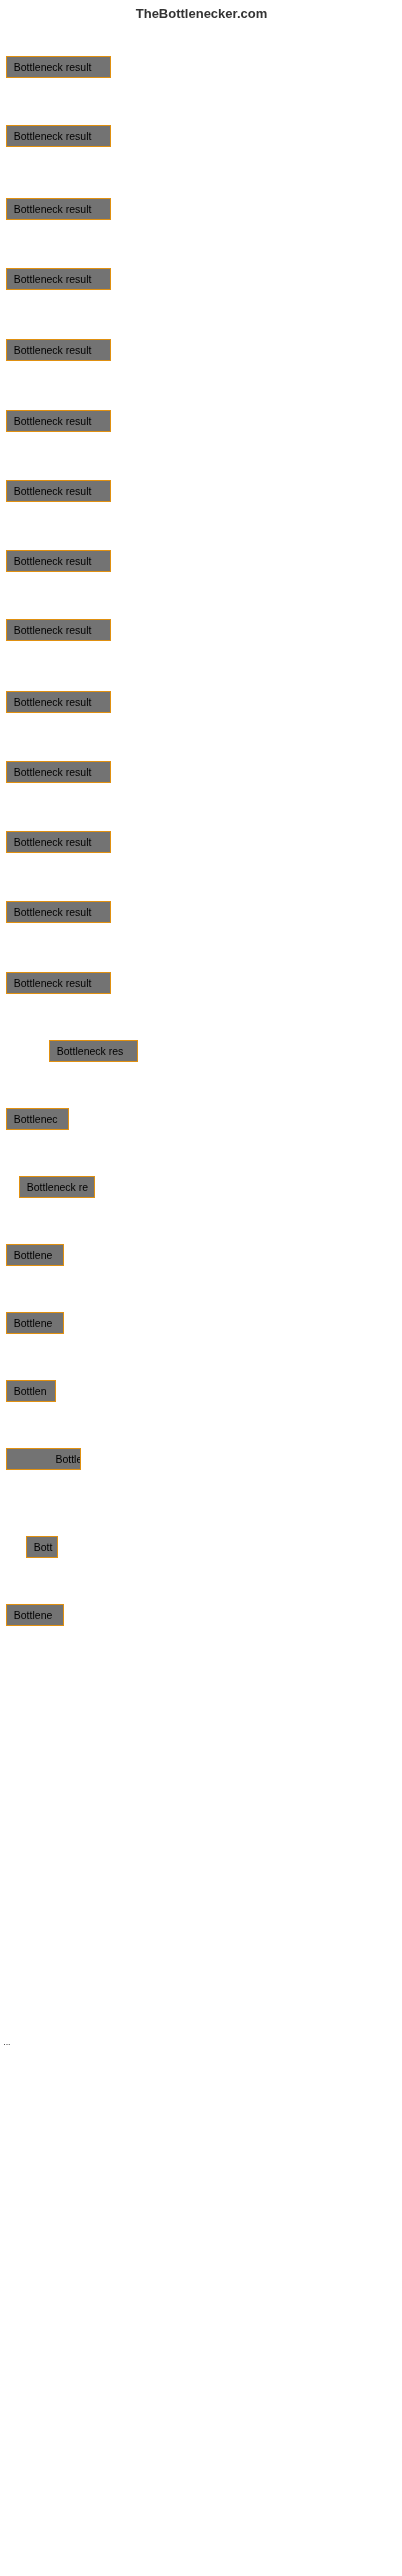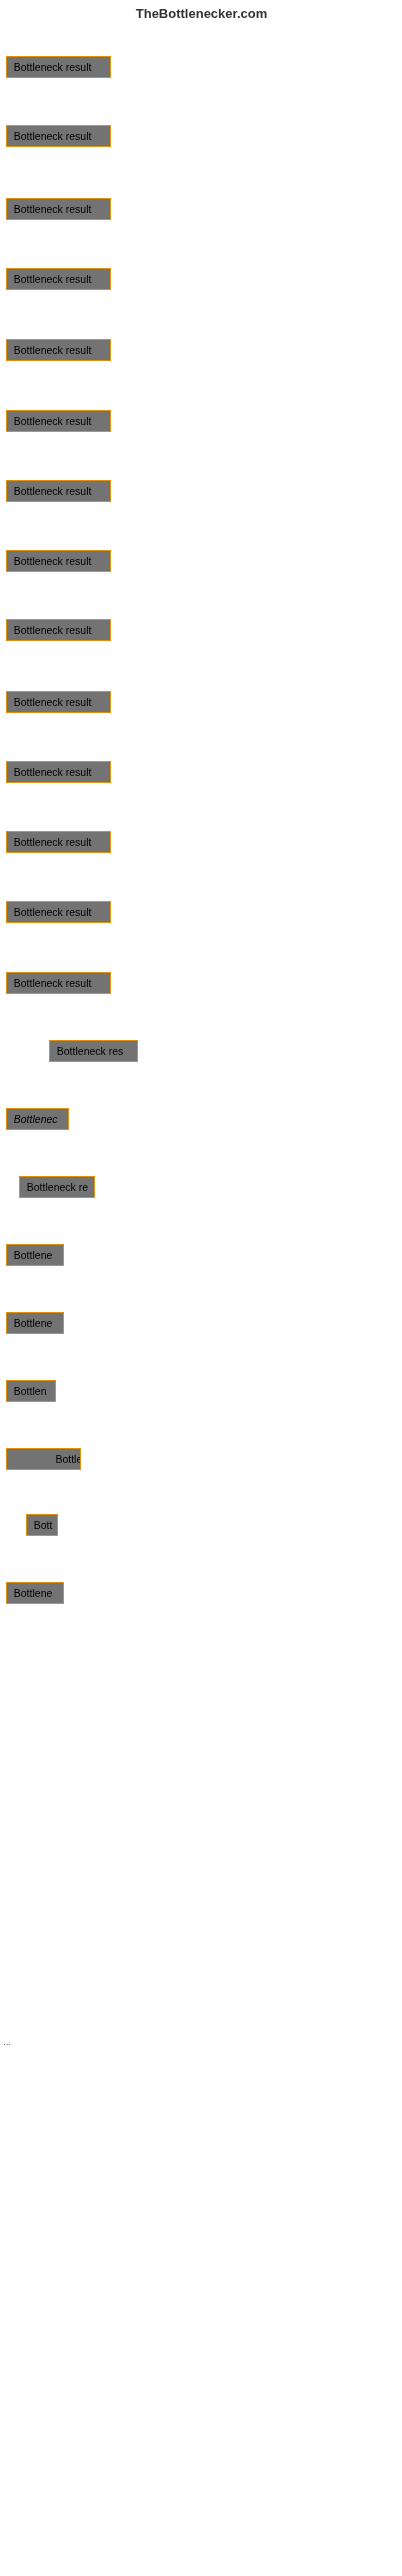--- a/index.html
+++ b/index.html
@@ -99,38 +99,38 @@
     <div class="bottleneck-item" style="margin-top: 48px;">
       <div class="bottleneck-badge" style="width: 105px;">Bottleneck result</div>
     </div>
     <div class="bottleneck-item" style="margin-top: 49px;">
       <div class="bottleneck-badge" style="width: 105px;">Bottleneck result</div>
     </div>
     <div class="bottleneck-item" style="margin-top: 46px; padding-left: 43px;">
       <div class="bottleneck-badge" style="width: 89px;">Bottleneck res</div>
     </div>
     <div class="bottleneck-item" style="margin-top: 46px;">
-      <div class="bottleneck-badge" style="width: 63px; font-style: italic;">Bottlenec</div>
+      <div class="bottleneck-badge" style="width: 63px;">Bottlenec</div>
     </div>
     <div class="bottleneck-item" style="margin-top: 46px;">
       <div class="bottleneck-badge" style="width: 76px; margin-left: 13px;">Bottleneck re</div>
     </div>
     <div class="bottleneck-item" style="margin-top: 46px;">
       <div class="bottleneck-badge" style="width: 58px;">Bottlene</div>
     </div>
     <div class="bottleneck-item" style="margin-top: 46px;">
       <div class="bottleneck-badge" style="width: 58px;">Bottlene</div>
     </div>
     <div class="bottleneck-item" style="margin-top: 46px;">
       <div class="bottleneck-badge" style="width: 50px;">Bottlen</div>
     </div>
     <div class="bottleneck-item" style="margin-top: 46px;">
       <div class="bottleneck-badge" style="width: 75px; padding-left: 48px;">Bottleneck</div>
     </div>
-    <div class="bottleneck-item" style="margin-top: 44px; padding-left: 20px;">
+    <div class="bottleneck-item" style="margin-top: 66px; padding-left: 20px;">
       <div class="bottleneck-badge" style="width: 32px;">Bott</div>
     </div>
     <div class="bottleneck-item" style="margin-top: 46px;">
       <div class="bottleneck-badge" style="width: 58px;">Bottlene</div>
     </div>
   </div>
 
 <div class="ellipsis" style="top: 2037px;">
   <span>...</span>
 </div>

